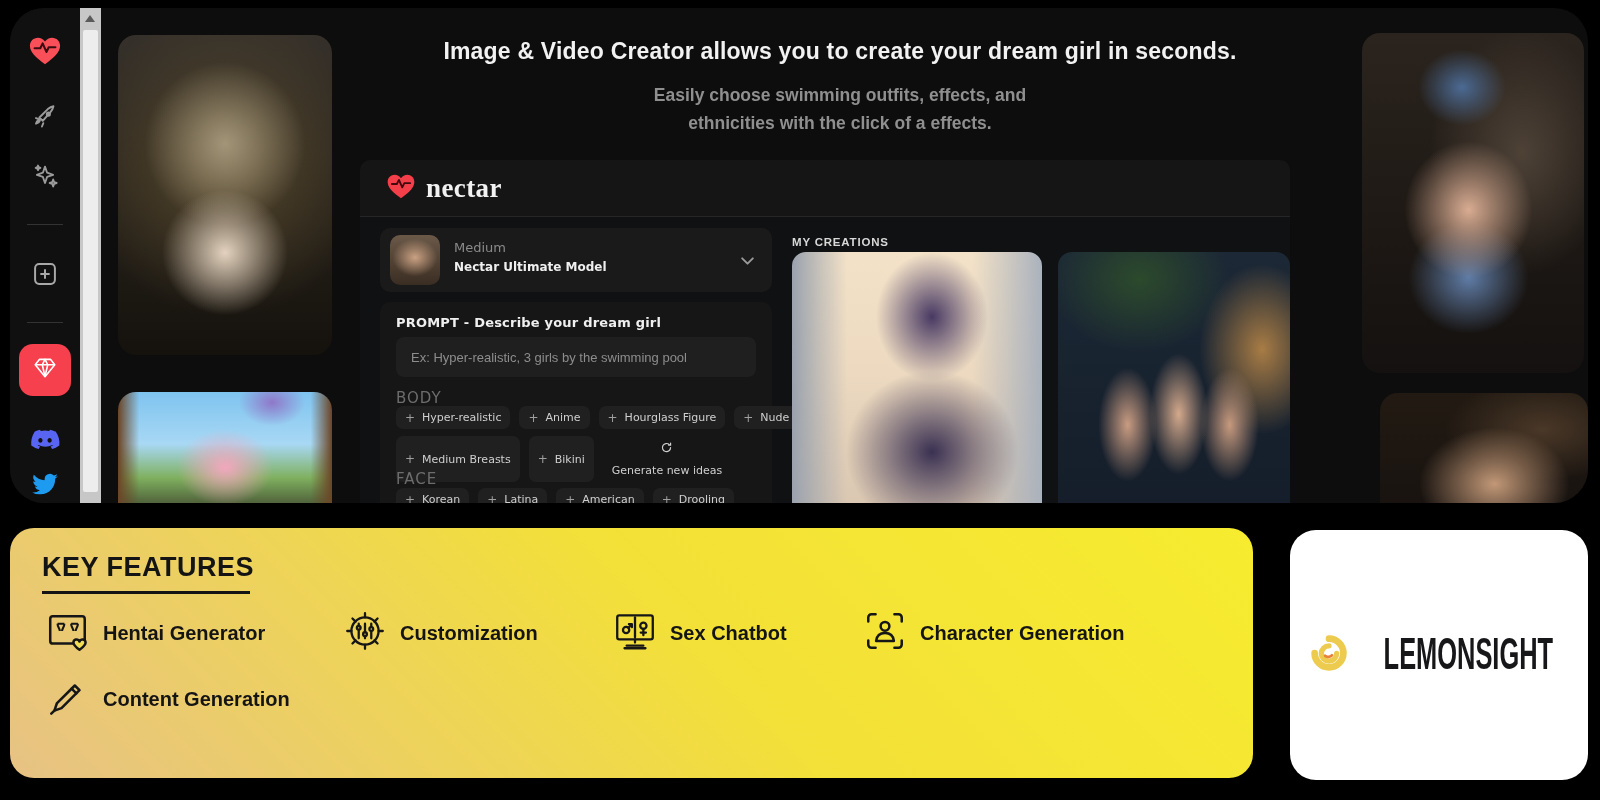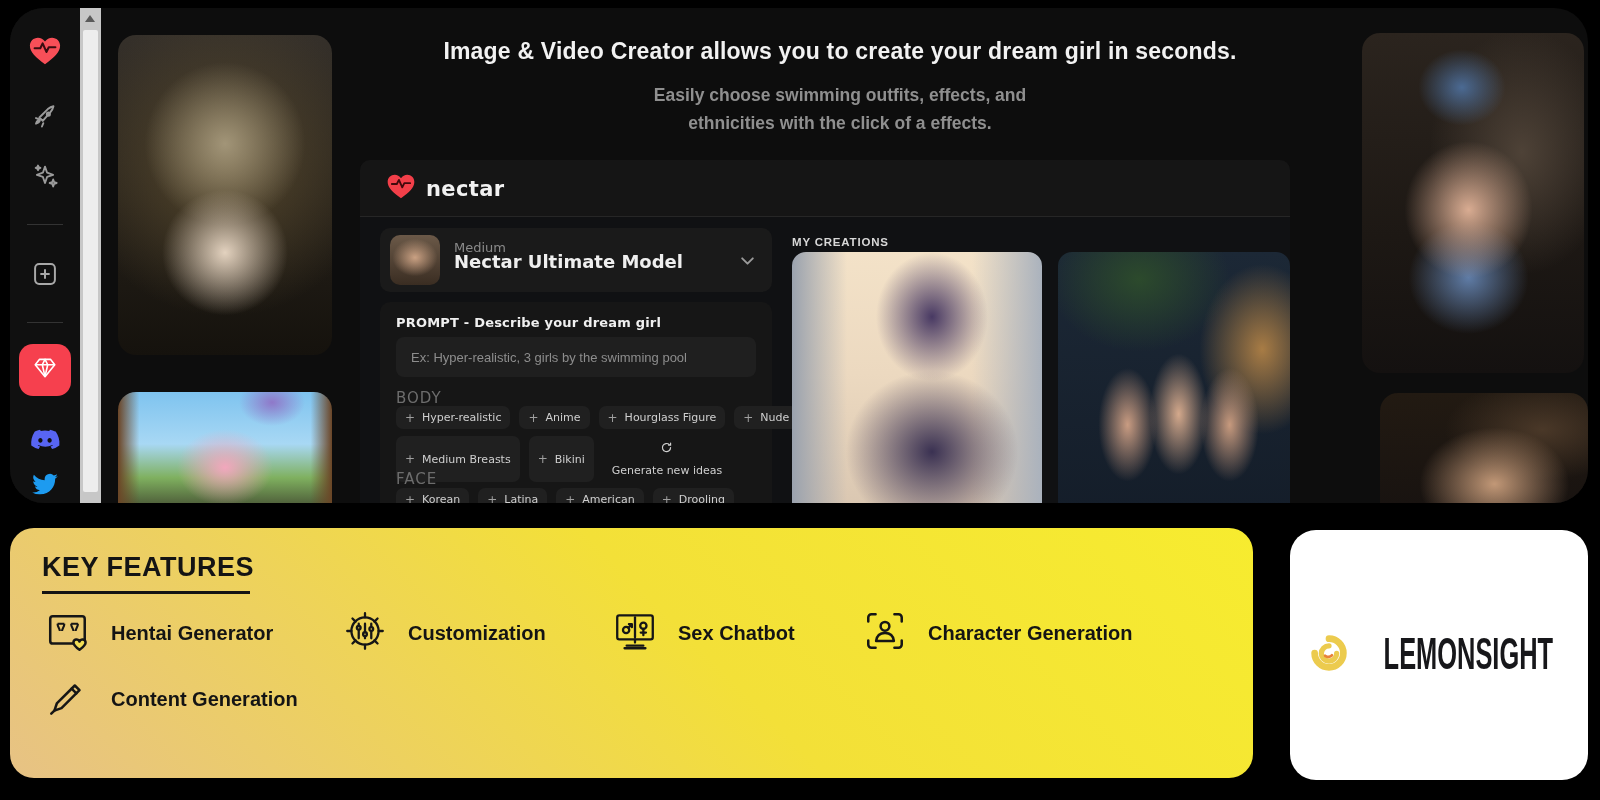--- a/index.html
+++ b/index.html
@@ -57,28 +57,28 @@
   .hero { position:absolute; left:330px; top:30px; width:1000px; text-align:center;
           font-family:"Liberation Sans", sans-serif; }
   .hero-title { font-size:23px; font-weight:700; color:#f2f2f2; letter-spacing:.2px; }
   .hero-sub { margin-top:16px; font-size:17.5px; font-weight:700; color:#8f8f8f; line-height:1.62; }
 
   
   .app { position:absolute; left:350px; top:152px; width:930px; height:343px;
          background:#101113; border-radius:10px 10px 0 0; overflow:hidden; }
   .app-header { position:absolute; top:0; left:0; right:0; height:57px; background:#151515; border-bottom:1px solid #262626; }
   .brand { position:absolute; left:26px; top:13px; display:flex; align-items:center; gap:10px; }
-  .brand-name { color:#f1f1f1; font-size:21px; font-weight:700; letter-spacing:.4px; }
+  .brand-name { color:#f1f1f1; font-size:27px; font-weight:700; letter-spacing:.4px;font-family:Liberation Serif, serif; }
 
   .model-box { position:absolute; left:20px; top:68px; width:392px; height:64px; background:#1a1a1a; border-radius:10px; }
   .model-avatar { position:absolute; left:10px; top:7px; width:50px; height:50px; border-radius:10px;
     background: radial-gradient(60% 50% at 50% 45%, #caa183 0%, rgba(202,161,131,0) 75%),
                 linear-gradient(180deg,#6b5948,#3a2d22); }
   .model-label { position:absolute; left:74px; top:12px; color:#8a8a8a; font-size:13px; }
-  .model-value { position:absolute; left:74px; top:23px; color:#efefef; font-size:18px; font-weight:700; }
+  .model-value { position:absolute; left:74px; top:32px; color:#efefef; font-size:12px; font-weight:700; }
   .model-chevron { position:absolute; right:16px; top:24px; }
 
   .form-box { position:absolute; left:20px; top:142px; width:392px; height:240px; background:#161616; border-radius:10px; }
   .prompt-label { position:absolute; left:36px; top:155px; color:#f0f0f0; font-size:13px; font-weight:700; letter-spacing:.2px; }
   .prompt-input { position:absolute; left:36px; top:177px; width:360px; height:40px; background:#1f1f1f;
                   border:none; border-radius:8px; color:#fdba74; font-size:13px; padding:0 15px;
                   font-family:Liberation Sans, sans-serif; outline:none; }
   .prompt-input::placeholder { color:#8d8d8d; }
   .section-label { position:absolute; left:36px; color:#6d6d6d; font-size:15px; letter-spacing:1px; }
   .chip-row { position:absolute; left:36px; display:flex; gap:9px; }
@@ -104,21 +104,21 @@
       radial-gradient(36% 42% at 88% 36%, #a87c45 0%, rgba(168,124,69,0) 75%),
       radial-gradient(52% 36% at 35% 10%, #2c4a2c 0%, rgba(44,74,44,0) 75%),
       linear-gradient(180deg, #1c2836 0%, #141d29 100%); }
 
   
   .features { position:absolute; left:10px; top:528px; width:1243px; height:250px; border-radius:24px;
               background:linear-gradient(225deg, #f7ec2f 0%, #f3e038 45%, #e7c285 100%);
               font-family:"Liberation Sans", sans-serif; }
   .feat-heading { position:absolute; left:32px; top:24px; font-size:27px; font-weight:700; color:#141414; letter-spacing:.5px; }
   .feat-underline { position:absolute; left:32px; top:63px; width:208px; height:3px; background:#141414; }
-  .feat { position:absolute; display:flex; align-items:center; gap:20px; }
+  .feat { position:absolute; display:flex; align-items:center; gap:12px; }
   .feat-label { font-size:20px; font-weight:700; color:#141414; white-space:nowrap; }
   .f1 { left:35px;  top:80px; }
   .f2 { left:332px; top:80px; }
   .f3 { left:602px; top:80px; }
   .f4 { left:852px; top:80px; }
   .f5 { left:35px;  top:146px; }
 
   
   .partner { position:absolute; left:1290px; top:530px; width:298px; height:250px; background:#fff;
              border-radius:26px; display:flex; align-items:center; justify-content:center; gap:13px; }

